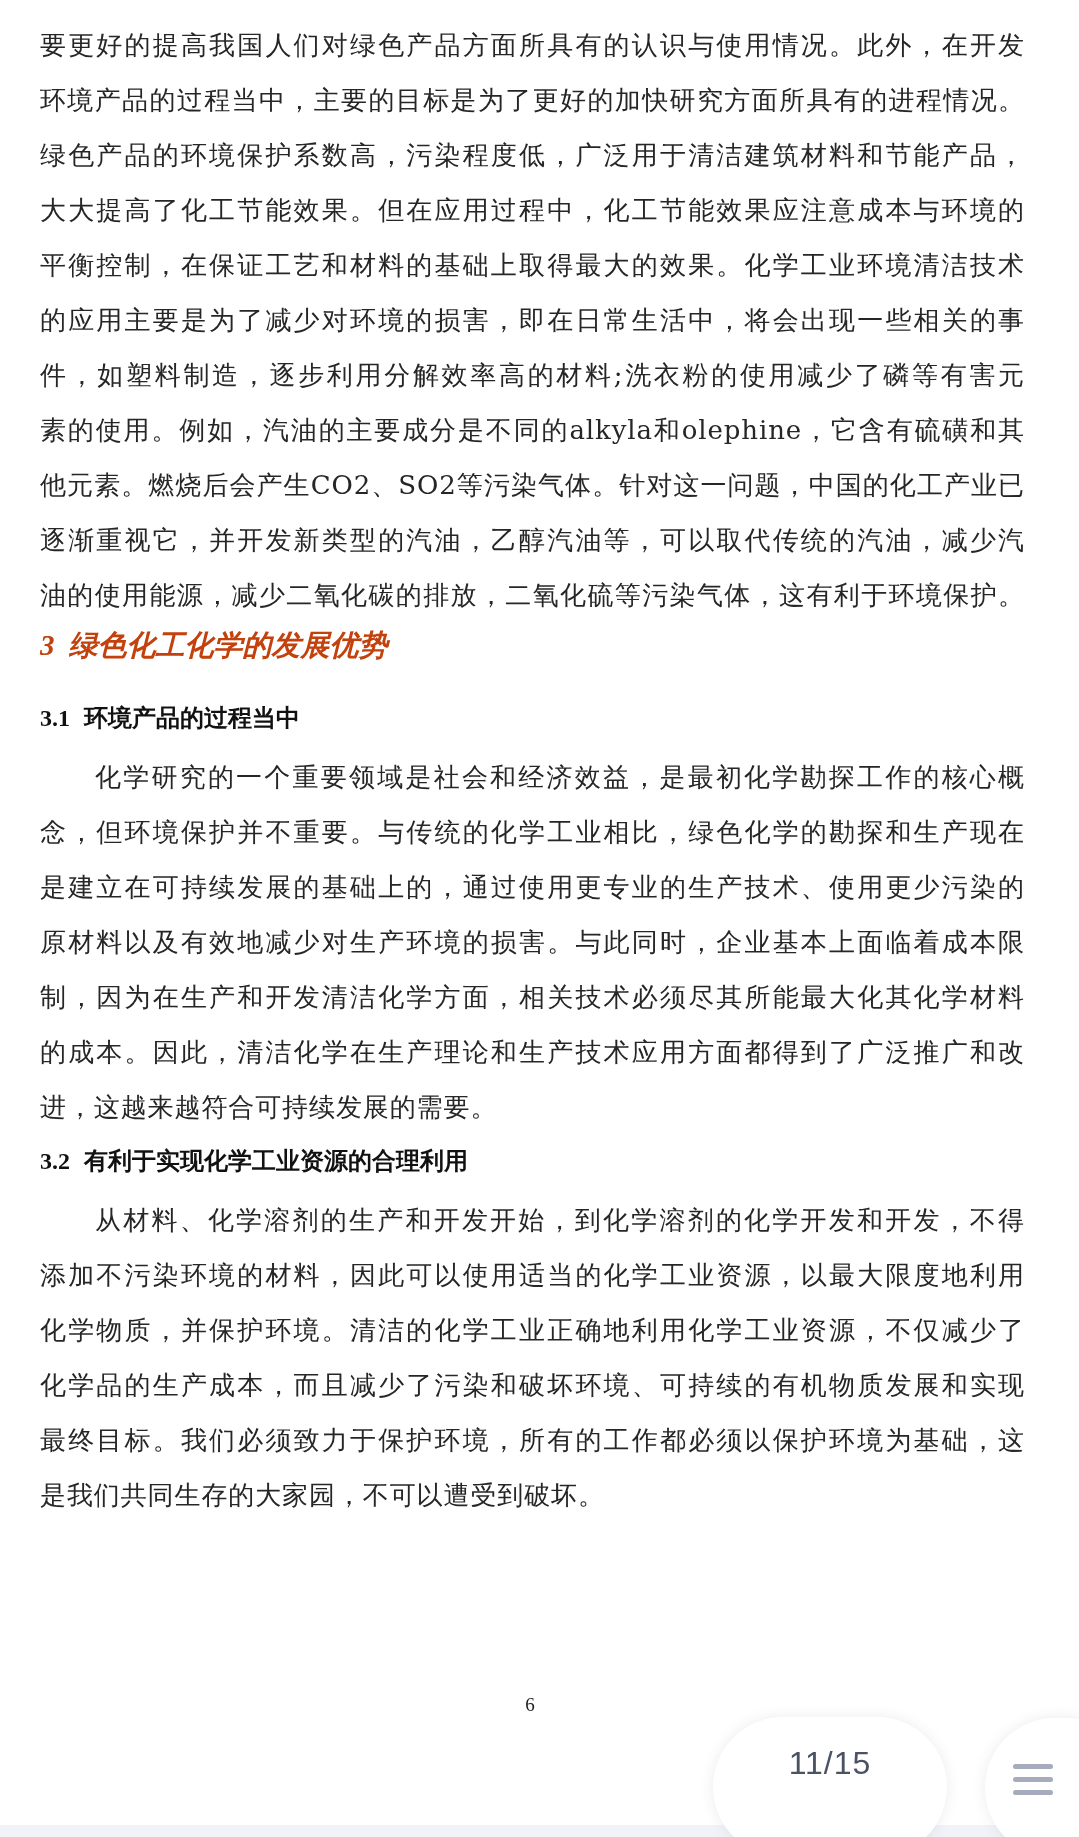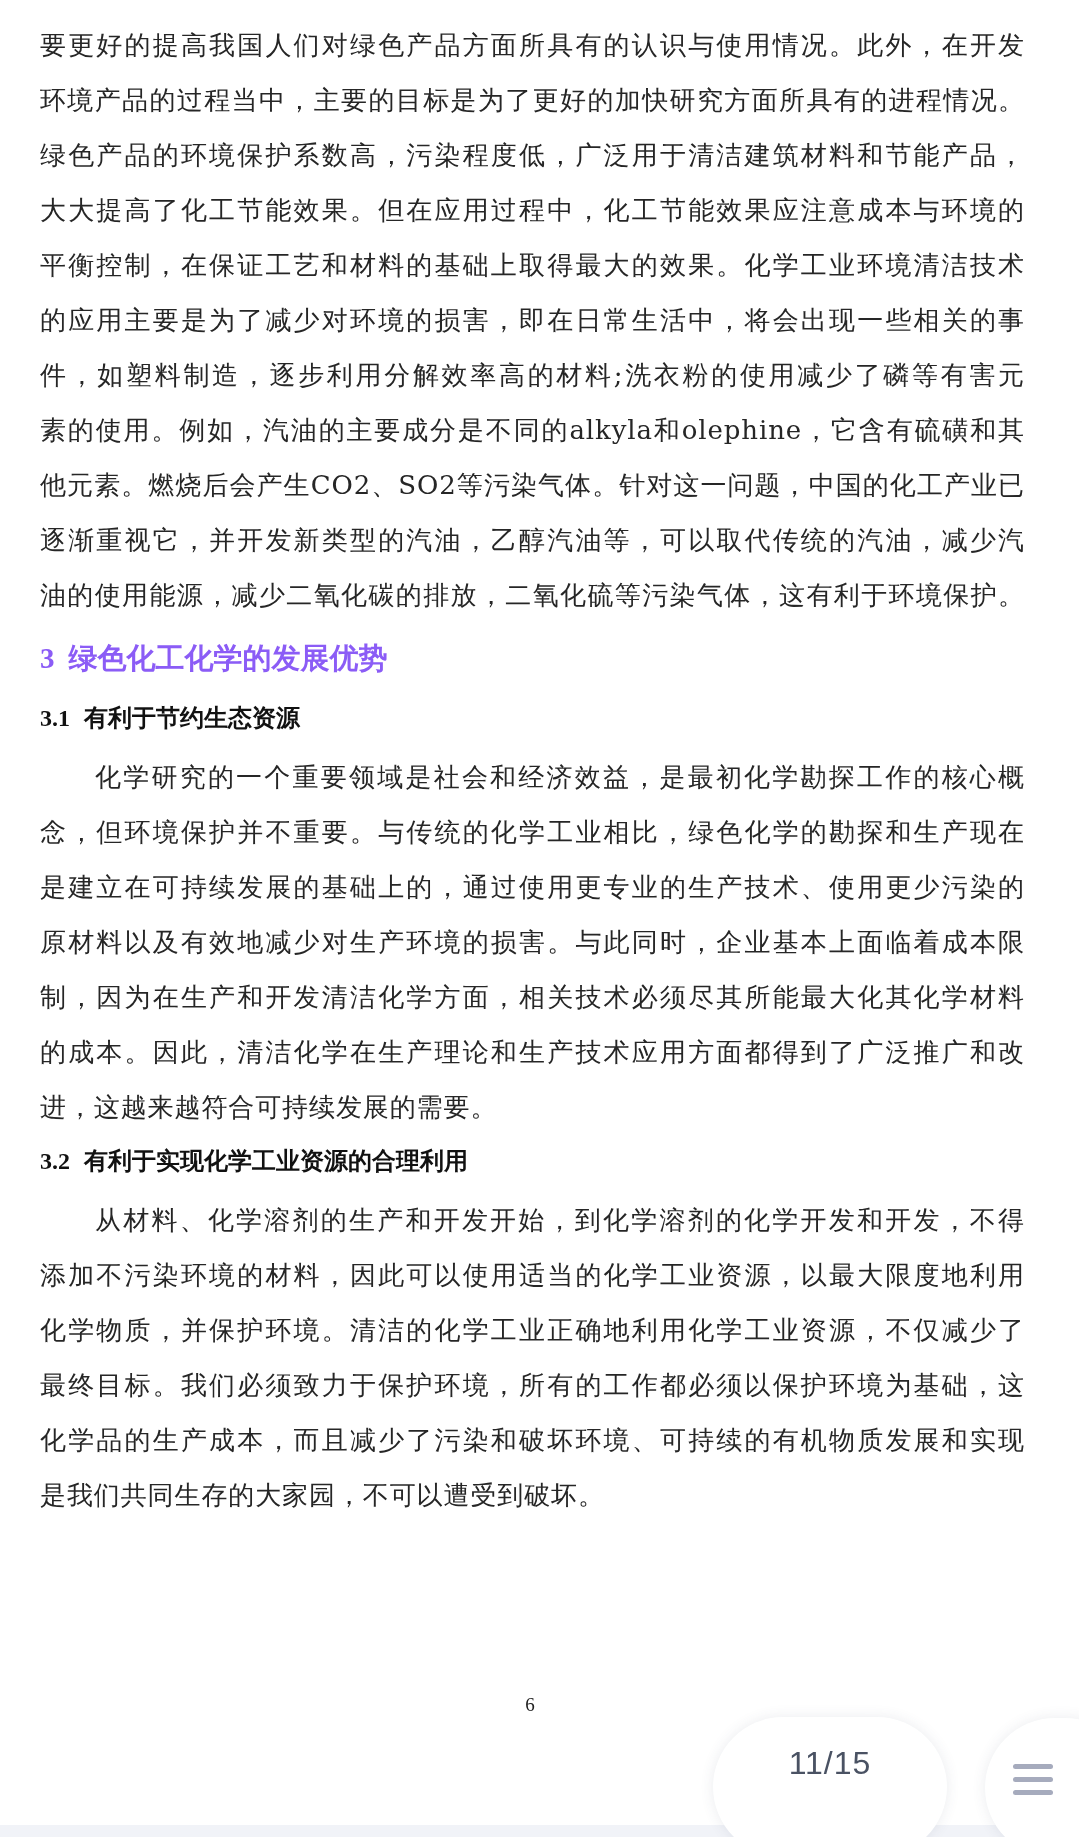--- a/index.html
+++ b/index.html
@@ -39,26 +39,27 @@
     text-align-last: justify;
   }
   .line.last {
     text-align-last: left;
   }
   .line.indent {
     padding-left: 55px;
   }
   .h1 {
     height: 62px;
-    line-height: 66px;
+    line-height: 41px;
     font-family: "DejaVu Sans", "Liberation Sans", sans-serif;
     font-weight: bold;
     font-size: 29px;
-    color: #8b5cf6;
+    color: #c2410c;
     margin-top: 2px;
+    font-style: italic;
   }
   .h2 {
     height: 63px;
     line-height: 63px;
     font-family: "DejaVu Sans", "Liberation Sans", sans-serif;
     font-weight: bold;
     font-size: 24px;
     color: #111111;
   }
   .h2 .num, .h1 .num {
@@ -141,43 +142,43 @@
       <div class="line">他元素。燃烧后会产生CO2、SO2等污染气体。针对这一问题，中国的化工产业已</div>
       <div class="line">逐渐重视它，并开发新类型的汽油，乙醇汽油等，可以取代传统的汽油，减少汽</div>
       <div class="line">油的使用能源，减少二氧化碳的排放，二氧化硫等污染气体，这有利于环境保护。</div>
     </div>
 
     <div class="h1">
       <span class="num">3</span><span>绿色化工化学的发展优势</span>
     </div>
 
     <div class="h2">
-      <span class="num">3.1</span><span>有利于节约生态资源</span>
+      <span class="num">3.1</span><span>环境产品的过程当中</span>
     </div>
 
     <div>
       <div class="line indent">化学研究的一个重要领域是社会和经济效益，是最初化学勘探工作的核心概</div>
       <div class="line">念，但环境保护并不重要。与传统的化学工业相比，绿色化学的勘探和生产现在</div>
       <div class="line">是建立在可持续发展的基础上的，通过使用更专业的生产技术、使用更少污染的</div>
       <div class="line">原材料以及有效地减少对生产环境的损害。与此同时，企业基本上面临着成本限</div>
       <div class="line">制，因为在生产和开发清洁化学方面，相关技术必须尽其所能最大化其化学材料</div>
       <div class="line">的成本。因此，清洁化学在生产理论和生产技术应用方面都得到了广泛推广和改</div>
       <div class="line last">进，这越来越符合可持续发展的需要。</div>
     </div>
 
     <div class="h2 h2-b">
       <span class="num">3.2</span><span>有利于实现化学工业资源的合理利用</span>
     </div>
 
     <div>
       <div class="line indent">从材料、化学溶剂的生产和开发开始，到化学溶剂的化学开发和开发，不得</div>
       <div class="line">添加不污染环境的材料，因此可以使用适当的化学工业资源，以最大限度地利用</div>
       <div class="line">化学物质，并保护环境。清洁的化学工业正确地利用化学工业资源，不仅减少了</div>
+      <div class="line">化学品的生产成本，而且减少了污染和破坏环境、可持续的有机物质发展和实现</div>
       <div class="line">最终目标。我们必须致力于保护环境，所有的工作都必须以保护环境为基础，这</div>
-      <div class="line">化学品的生产成本，而且减少了污染和破坏环境、可持续的有机物质发展和实现</div>
       <div class="line last">是我们共同生存的大家园，不可以遭受到破坏。</div>
     </div>
   </div>
 
   <div class="page-number">6</div>
 </div>
 
 <div class="bottom-strip"></div>
 
 <div class="page-pill">

